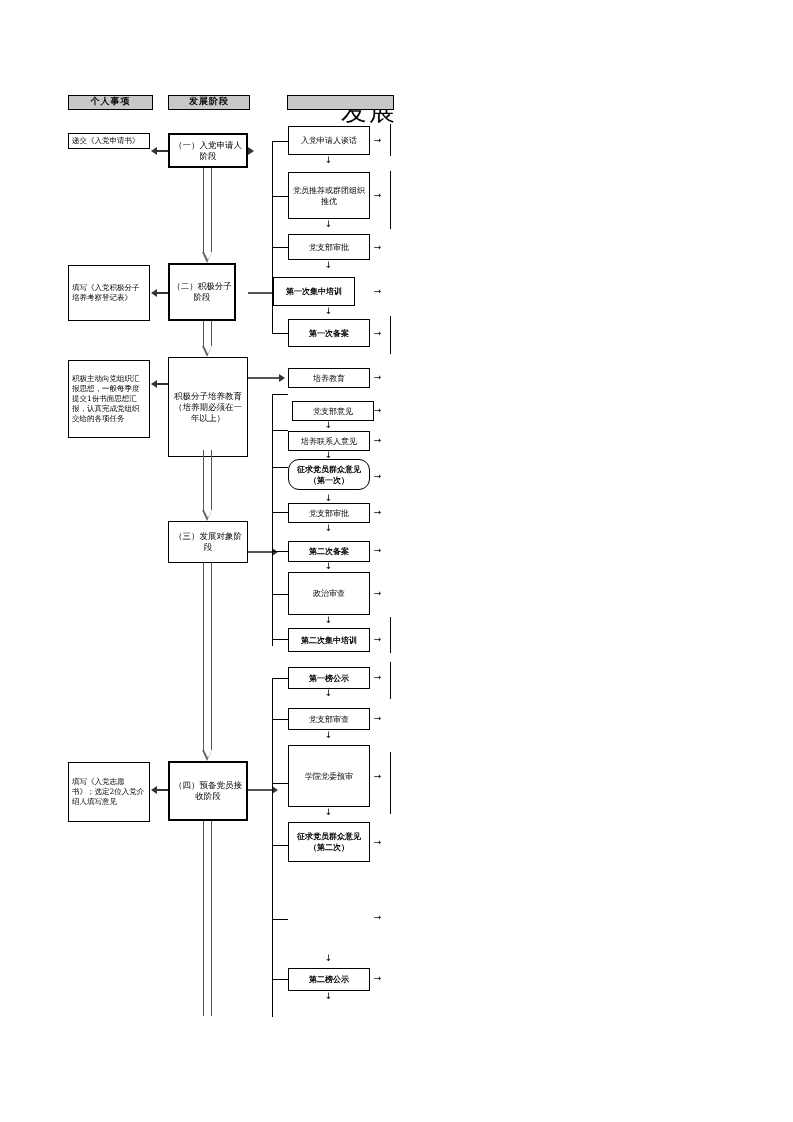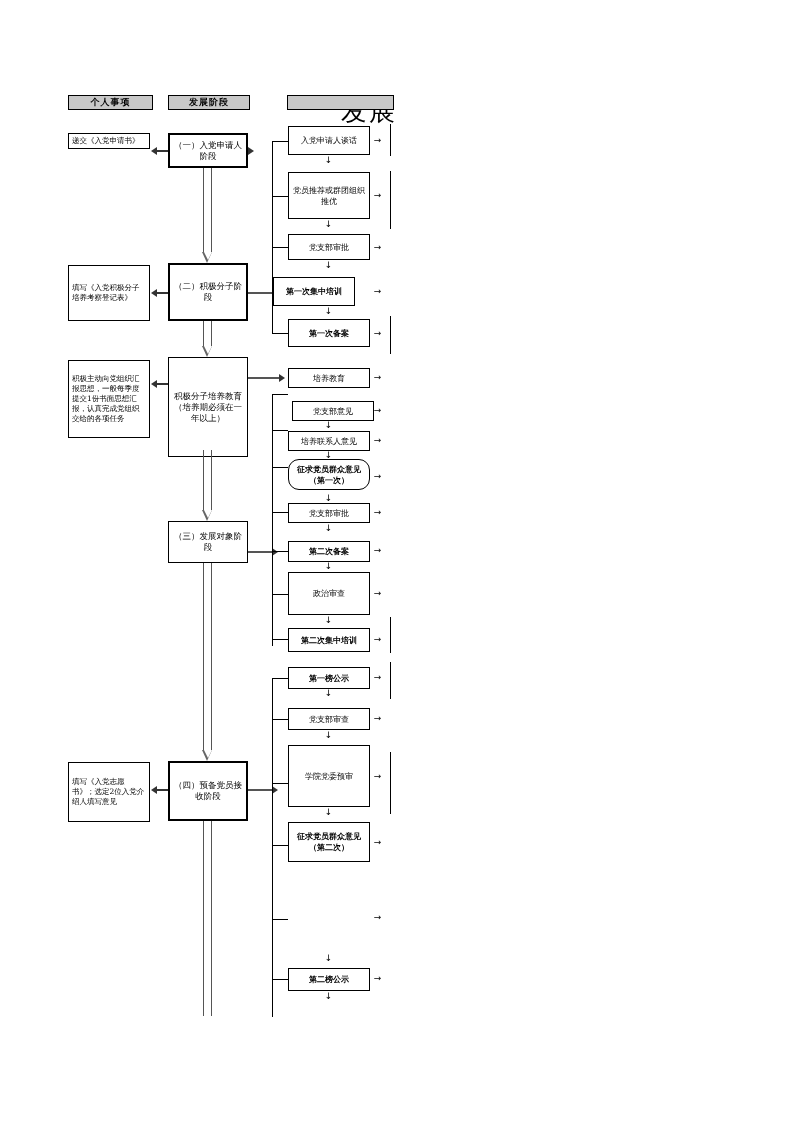--- a/index.html
+++ b/index.html
@@ -15,21 +15,21 @@
     position:absolute;font-size:26px;line-height:30px;
     font-family:"DejaVu Serif","Liberation Serif",serif;
     letter-spacing:2px;white-space:nowrap;
   }
 
   
   .hdr{
     position:absolute;background:#c8c8c8;border:1px solid #000;
     height:13px;line-height:13px;text-align:center;
     font-size:9px;font-weight:bold;letter-spacing:1px;
-    font-family:Liberation Serif, serif;
+    font-family:Liberation Mono, monospace;
   }
 
   
   .box{
     position:absolute;box-sizing:border-box;background:#fff;
     border:1px solid #000;display:flex;align-items:center;
     justify-content:center;text-align:center;
     font-size:8px;line-height:11px;
     font-family:"DejaVu Serif","Liberation Serif",serif;
     padding:1px 2px;
@@ -130,21 +130,21 @@
   </div>
 
   <div class="box left-note" style="left:68px;top:762px;width:82px;height:60px;">
     <span>填写《入党志愿书》；选定2位入党介绍人填写意见</span>
   </div>
 
   <div class="box stage" style="left:168px;top:133px;width:80px;height:35px;">
     <span>（一）入党申请人阶段</span>
   </div>
 
-  <div class="box stage" style="left:168px;top:263px;width:80px;height:58px;">
+  <div class="box stage" style="left:168px;top:263px;width:68px;height:58px;">
     <span>（二）积极分子阶段</span>
   </div>
 
   <div class="box stage thin" style="left:168px;top:357px;width:80px;height:100px;">
     <span>积极分子培养教育（培养期必须在一年以上）</span>
   </div>
 
   <div class="box stage thin" style="left:168px;top:521px;width:80px;height:42px;">
     <span>（三）发展对象阶段</span>
   </div>

